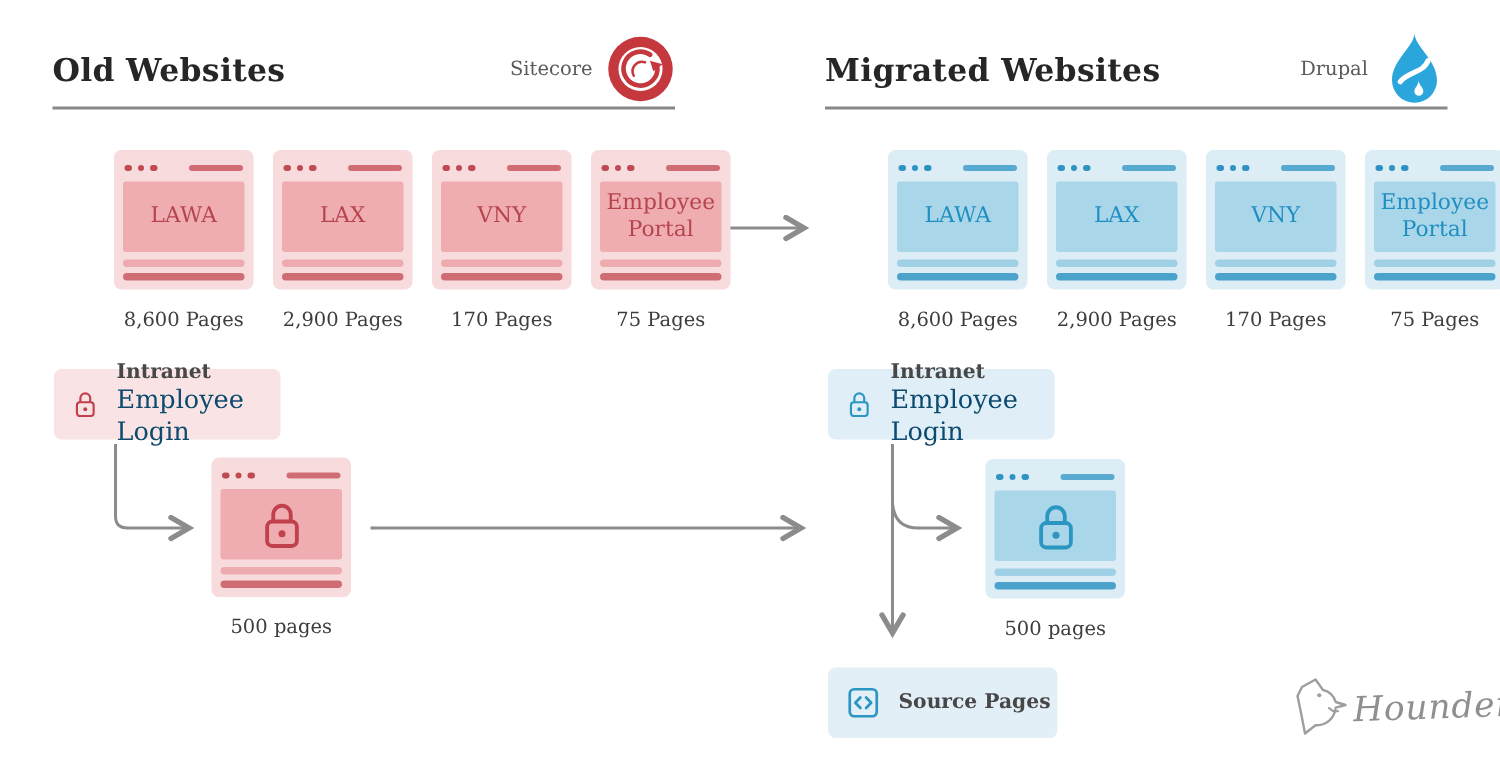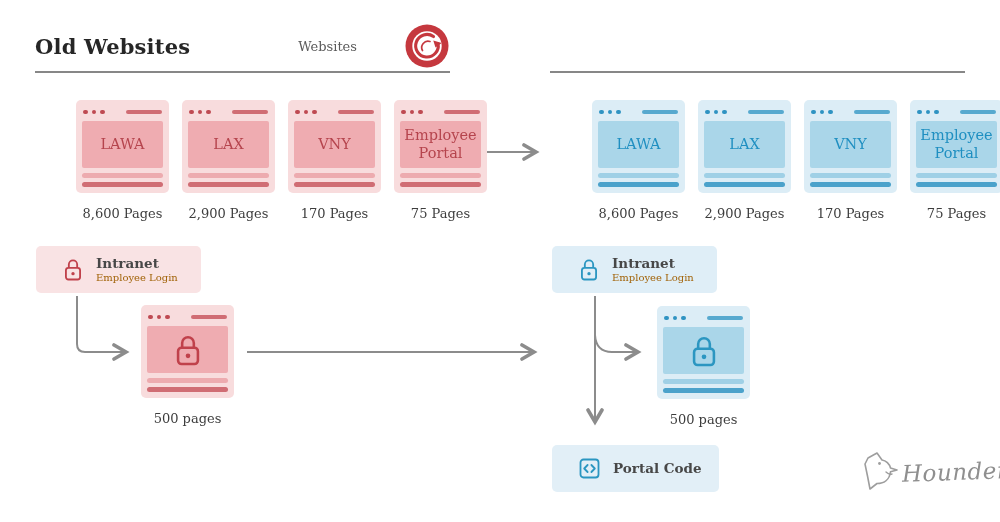--- a/index.html
+++ b/index.html
@@ -1,21 +1,21 @@
 <!DOCTYPE html>
 <html><head>
 <meta charset="utf-8">
 <style>
   html,body{margin:0;padding:0;background:#fff;}
   #canvas{
     position:relative;width:1000px;height:522px;background:#fff;overflow:hidden;
     font-family:"DejaVu Serif","Liberation Serif",serif;
   }
   
-  .hdr{position:absolute;top:20px;width:415px;height:52px;display:flex;align-items:center;gap:38px;}
+  .hdr{position:absolute;top:20px;width:415px;height:52px;display:flex;align-items:center;}
   .hdr.left{left:35px;} .hdr.right{left:550px;}
   .hdr .title{font-size:21px;font-weight:bold;color:#262626;margin-right:auto;letter-spacing:.2px;}
   .hdr .platform{font-size:13px;color:#5a5a5a;margin-right:9px;}
   .rule{position:absolute;top:71px;width:415px;height:2px;background:#878787;}
   .rule.left{left:35px;} .rule.right{left:550px;}
   
   .cards-row{position:absolute;top:100px;display:flex;gap:13px;padding-left:40px;}
   .cards-row.left{left:36px;} .cards-row.right{left:552px;}
   .card-col{display:flex;flex-direction:column;align-items:center;width:93px;}
   .card{
@@ -30,24 +30,24 @@
   .addr{margin-left:auto;width:36px;height:4.5px;border-radius:2.5px;background:var(--top);}
   .main{flex:1;background:var(--main);border-radius:2px;display:flex;align-items:center;justify-content:center;text-align:center;margin-bottom:5px;}
   .main .site-label{font-size:14.5px;color:var(--txt);line-height:1.2;padding:0 4px;}
   .bar{height:5px;border-radius:2.5px;margin-top:4px;}
   .bar.b1{background:var(--bar1);margin-top:0;}
   .bar.b2{background:var(--bar2);}
   .pages-label{margin-top:13px;font-size:13px;color:#3d3d3d;text-align:right;white-space:nowrap;}
   
   .pill{
     position:absolute;width:138px;height:47px;border-radius:5px;
-    display:flex;align-items:center;padding-left:27px;box-sizing:content-box;gap:13px;
+    display:flex;align-items:center;padding-left:13px;box-sizing:content-box;gap:13px;
   }
   .pill .t1{font-size:13.5px;font-weight:bold;color:#474747;line-height:1.25;}
-  .pill .t2{font-size:10px;color:#a16207;line-height:1.25;}
+  .pill .t2{font-size:17px;color:#0c4a6e;line-height:1.25;}
   #intranet-left{left:36px;top:246px;background:#f9e3e4;}
   #intranet-right{left:552px;top:246px;background:#dfeef7;}
   #source-code{left:552px;top:445px;background:#e2eff7;width:140px;}
   
   #lock-col-left{position:absolute;left:141px;top:305px;}
   #lock-col-right{position:absolute;left:657px;top:306px;}
   
   #arrows{position:absolute;left:0;top:0;pointer-events:none;}
   
   #brand{position:absolute;left:858px;top:450px;display:flex;align-items:center;gap:4px;color:#989898;}
@@ -69,31 +69,40 @@
       <path d="M458,152 H536" marker-end="url(#arr)"></path>
       <path d="M77,296 V344 Q77,352 85,352 H126" marker-end="url(#arr)"></path>
       <path d="M247,352 H534" marker-end="url(#arr)"></path>
       <path d="M595,296 V422" marker-end="url(#arr)"></path>
       <path d="M595,335 Q596,352 612,352 H638" marker-end="url(#arr)"></path>
     </g>
   </svg>
 
   <div class="hdr left">
     <span class="title">Old Websites</span>
-    <span class="platform">Websites</span>
+    <span class="platform">Sitecore</span>
     <svg width="46" height="46" viewBox="0 0 46 46">
       <circle cx="23" cy="23" r="21.5" fill="#c5383e"></circle>
       <circle cx="23" cy="23" r="14.7" fill="#ffffff"></circle>
       <path d="M29.5,13.5 a11.3,11.3 0 1,0 4.6,7.2" fill="none" stroke="#c5383e" stroke-width="3.1" stroke-linecap="round"></path>
       <path d="M31.5,24.5 l6.2,-4.6 l-8.4,-2.4 z" fill="#c5383e"></path>
       <path d="M18.5,27.5 a6.3,6.3 0 0,1 7.5,-9" fill="none" stroke="#c5383e" stroke-width="1.7" stroke-linecap="round"></path>
     </svg>
   </div>
   <div class="rule left"></div>
 
+  <div class="hdr right">
+    <span class="title">Migrated Websites</span>
+    <span class="platform">Drupal</span>
+    <svg width="44" height="52" viewBox="0 0 44 52">
+      <path d="M22,2 C22,11 7,20 7,33.5 a15,15 0 0,0 30,0 C37,20 22,11 22,2 Z" fill="#2aa6dc"></path>
+      <path d="M31,20.5 C28,28.5 17,28 12.5,34.5" stroke="#ffffff" stroke-width="3.4" fill="none" stroke-linecap="round"></path>
+      <path d="M24.5,34 c0,3.2 -2.6,4.6 -2.6,6.8 a3,3 0 0,0 6,0 c0,-2.2 -2.2,-3.6 -3.4,-6.8 z" fill="#ffffff"></path>
+    </svg>
+  </div>
   <div class="rule right"></div>
 
   <div class="cards-row left">
     <div class="card-col">
       <div class="card red">
         <div class="chrome">
             <span class="dot"></span>
             <span class="dot"></span>
             <span class="dot"></span>
             <span class="addr"></span>
@@ -287,21 +296,21 @@
       <div class="bar b2"></div>
     </div>
     <div class="pages-label">500 pages</div>
   </div>
 
   <div class="pill" id="source-code">
     <svg width="21" height="21" viewBox="0 0 21 21" style="color:#2b96c1;">
       <rect x="1.5" y="1.5" width="18" height="18" rx="3" fill="none" stroke="currentColor" stroke-width="1.8"></rect>
       <path d="M8.6,7 L5.2,10.5 L8.6,14 M12.4,7 L15.8,10.5 L12.4,14" fill="none" stroke="currentColor" stroke-width="1.8" stroke-linecap="round" stroke-linejoin="round"></path>
     </svg>
-    <div class="t1">Portal Code</div>
+    <div class="t1">Source Pages</div>
   </div>
 
   <div id="brand">
     <svg width="40" height="44" viewBox="0 0 40 44">
       <path d="M10,8 L19,3 L24,10 C28,10.5 31.5,14 32.5,18 L39,20 L32.5,21.8 C31.5,29.5 26,33.5 19,33.5 L12,39 L9.5,26 L7,14 Z" fill="none" stroke="#9e9e9e" stroke-width="1.6" stroke-linejoin="round"></path>
       <circle cx="21.5" cy="13.5" r="1.4" fill="#9e9e9e"></circle>
       <path d="M28,22 q3,3 6,2" fill="none" stroke="#9e9e9e" stroke-width="1.4" stroke-linecap="round"></path>
     </svg>
     <span class="brand-name">Hounder</span>
   </div>

